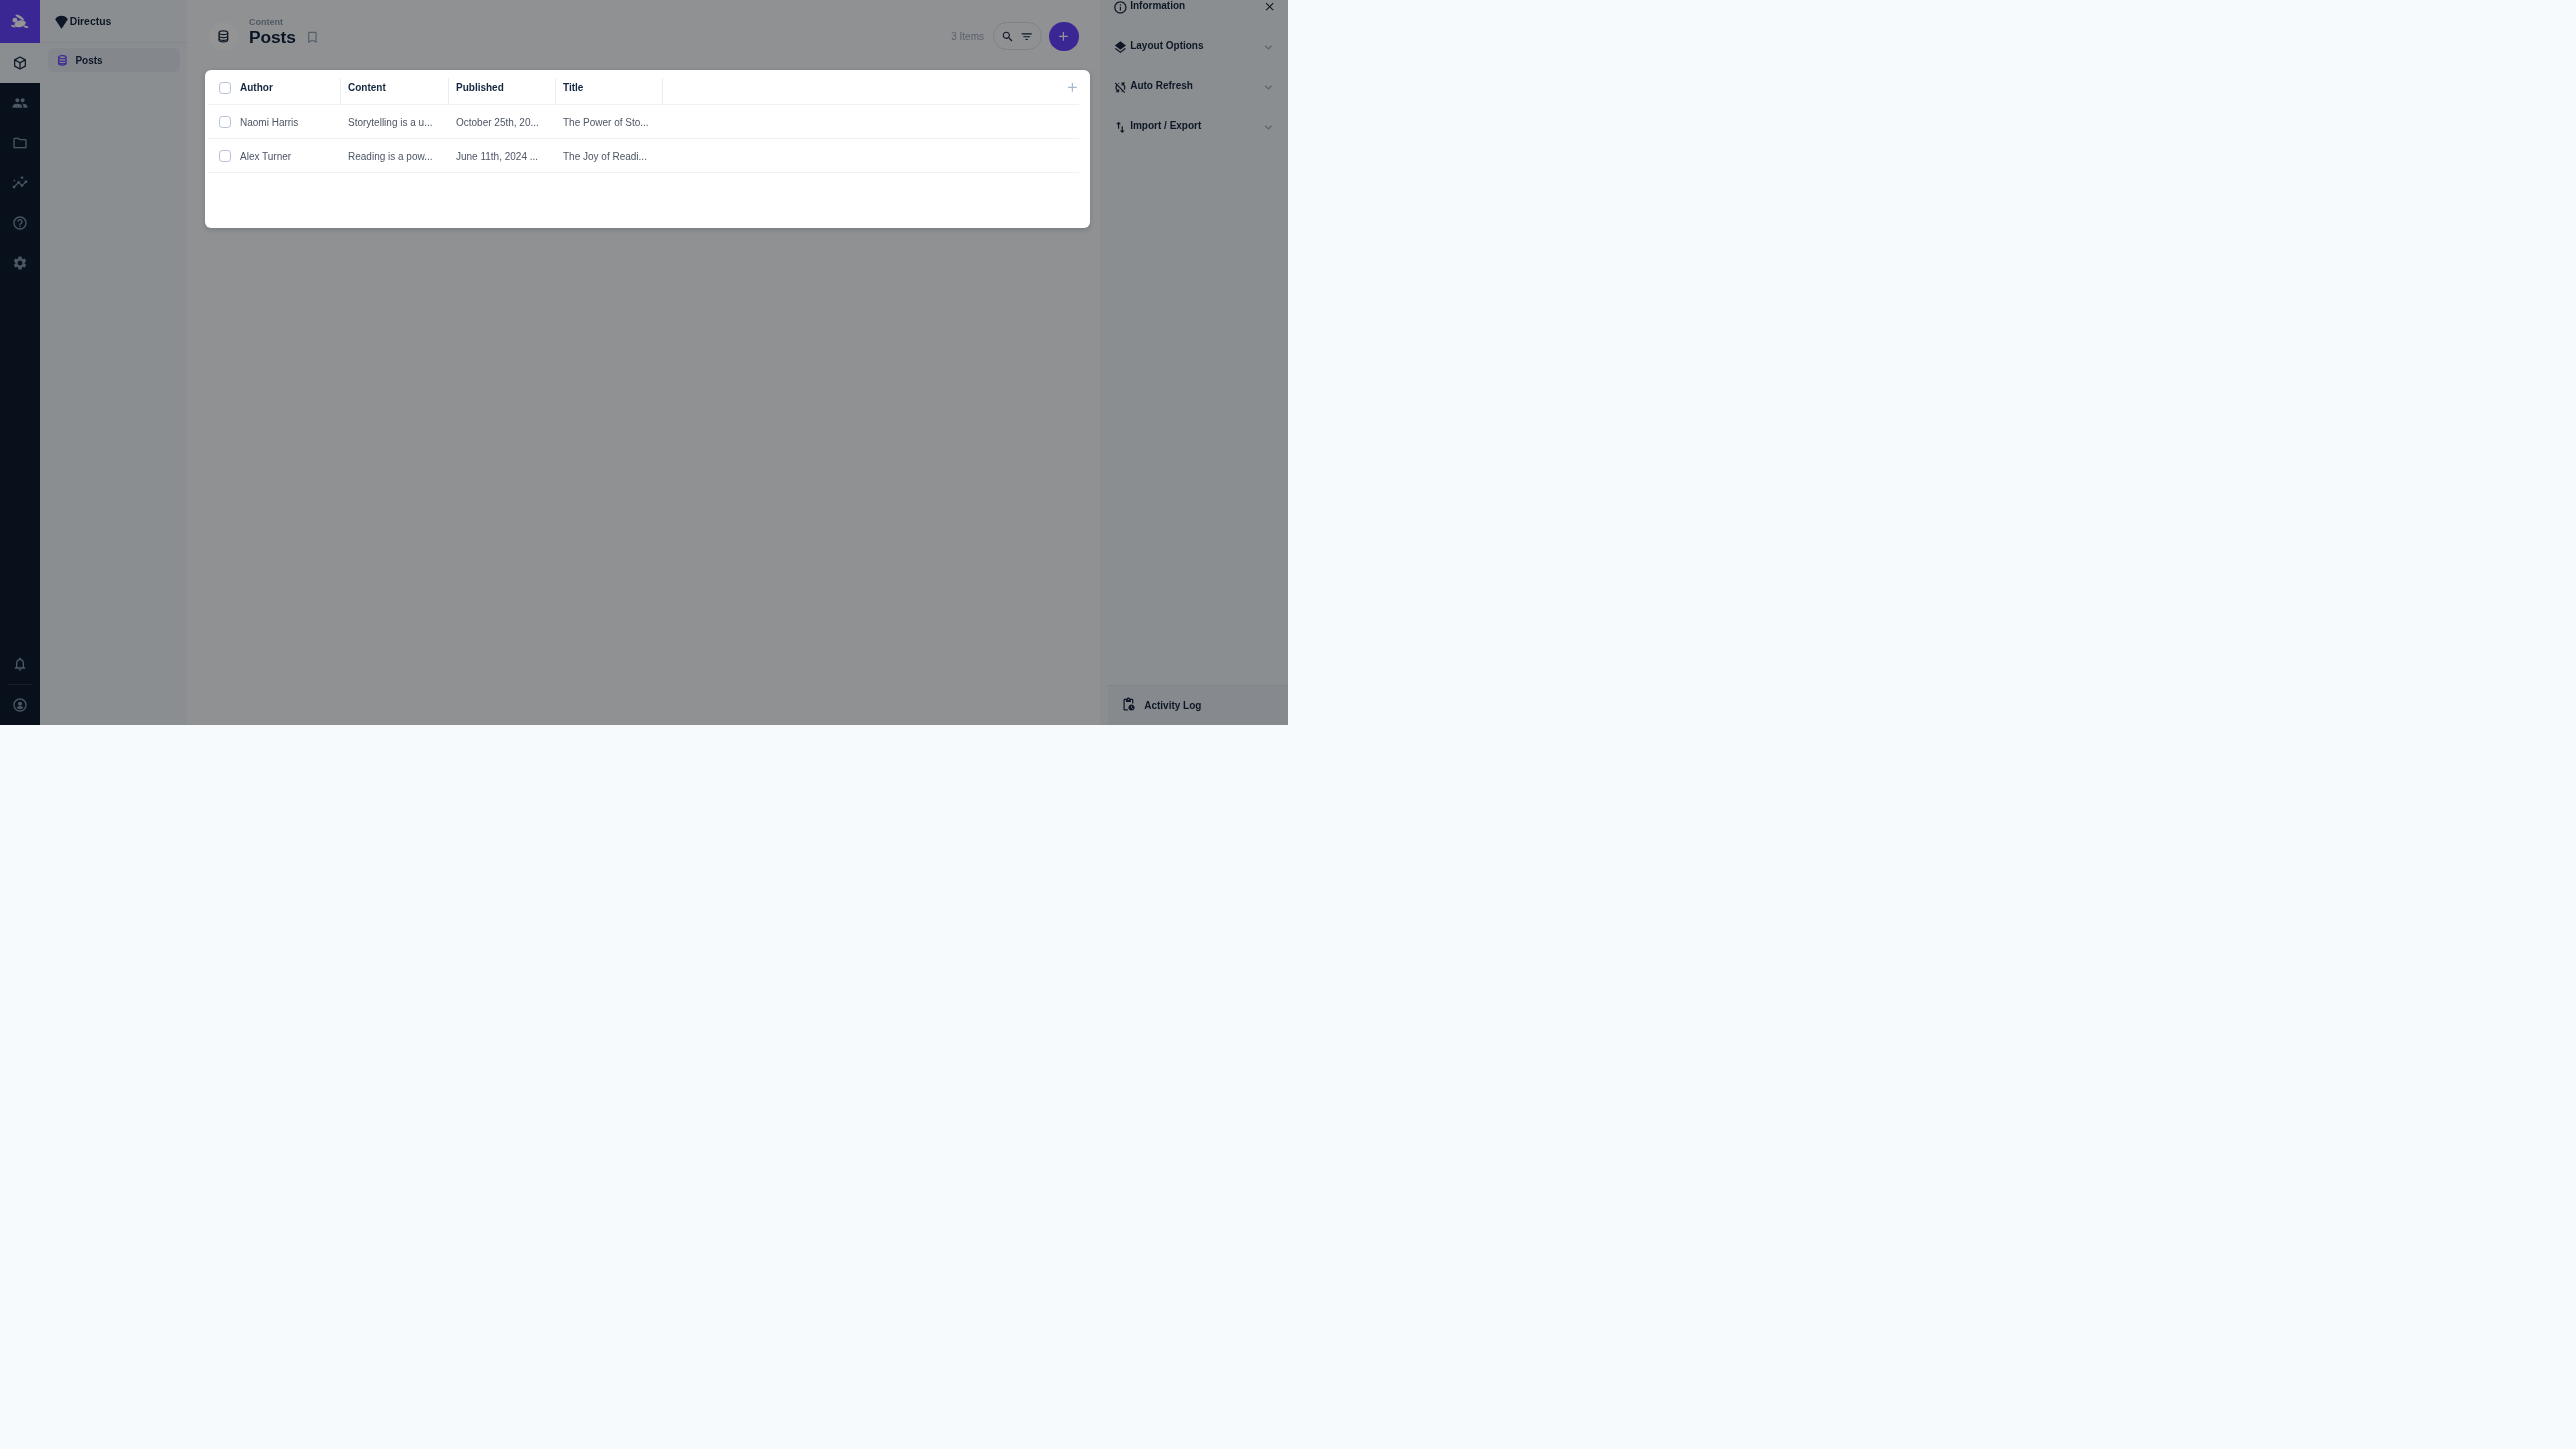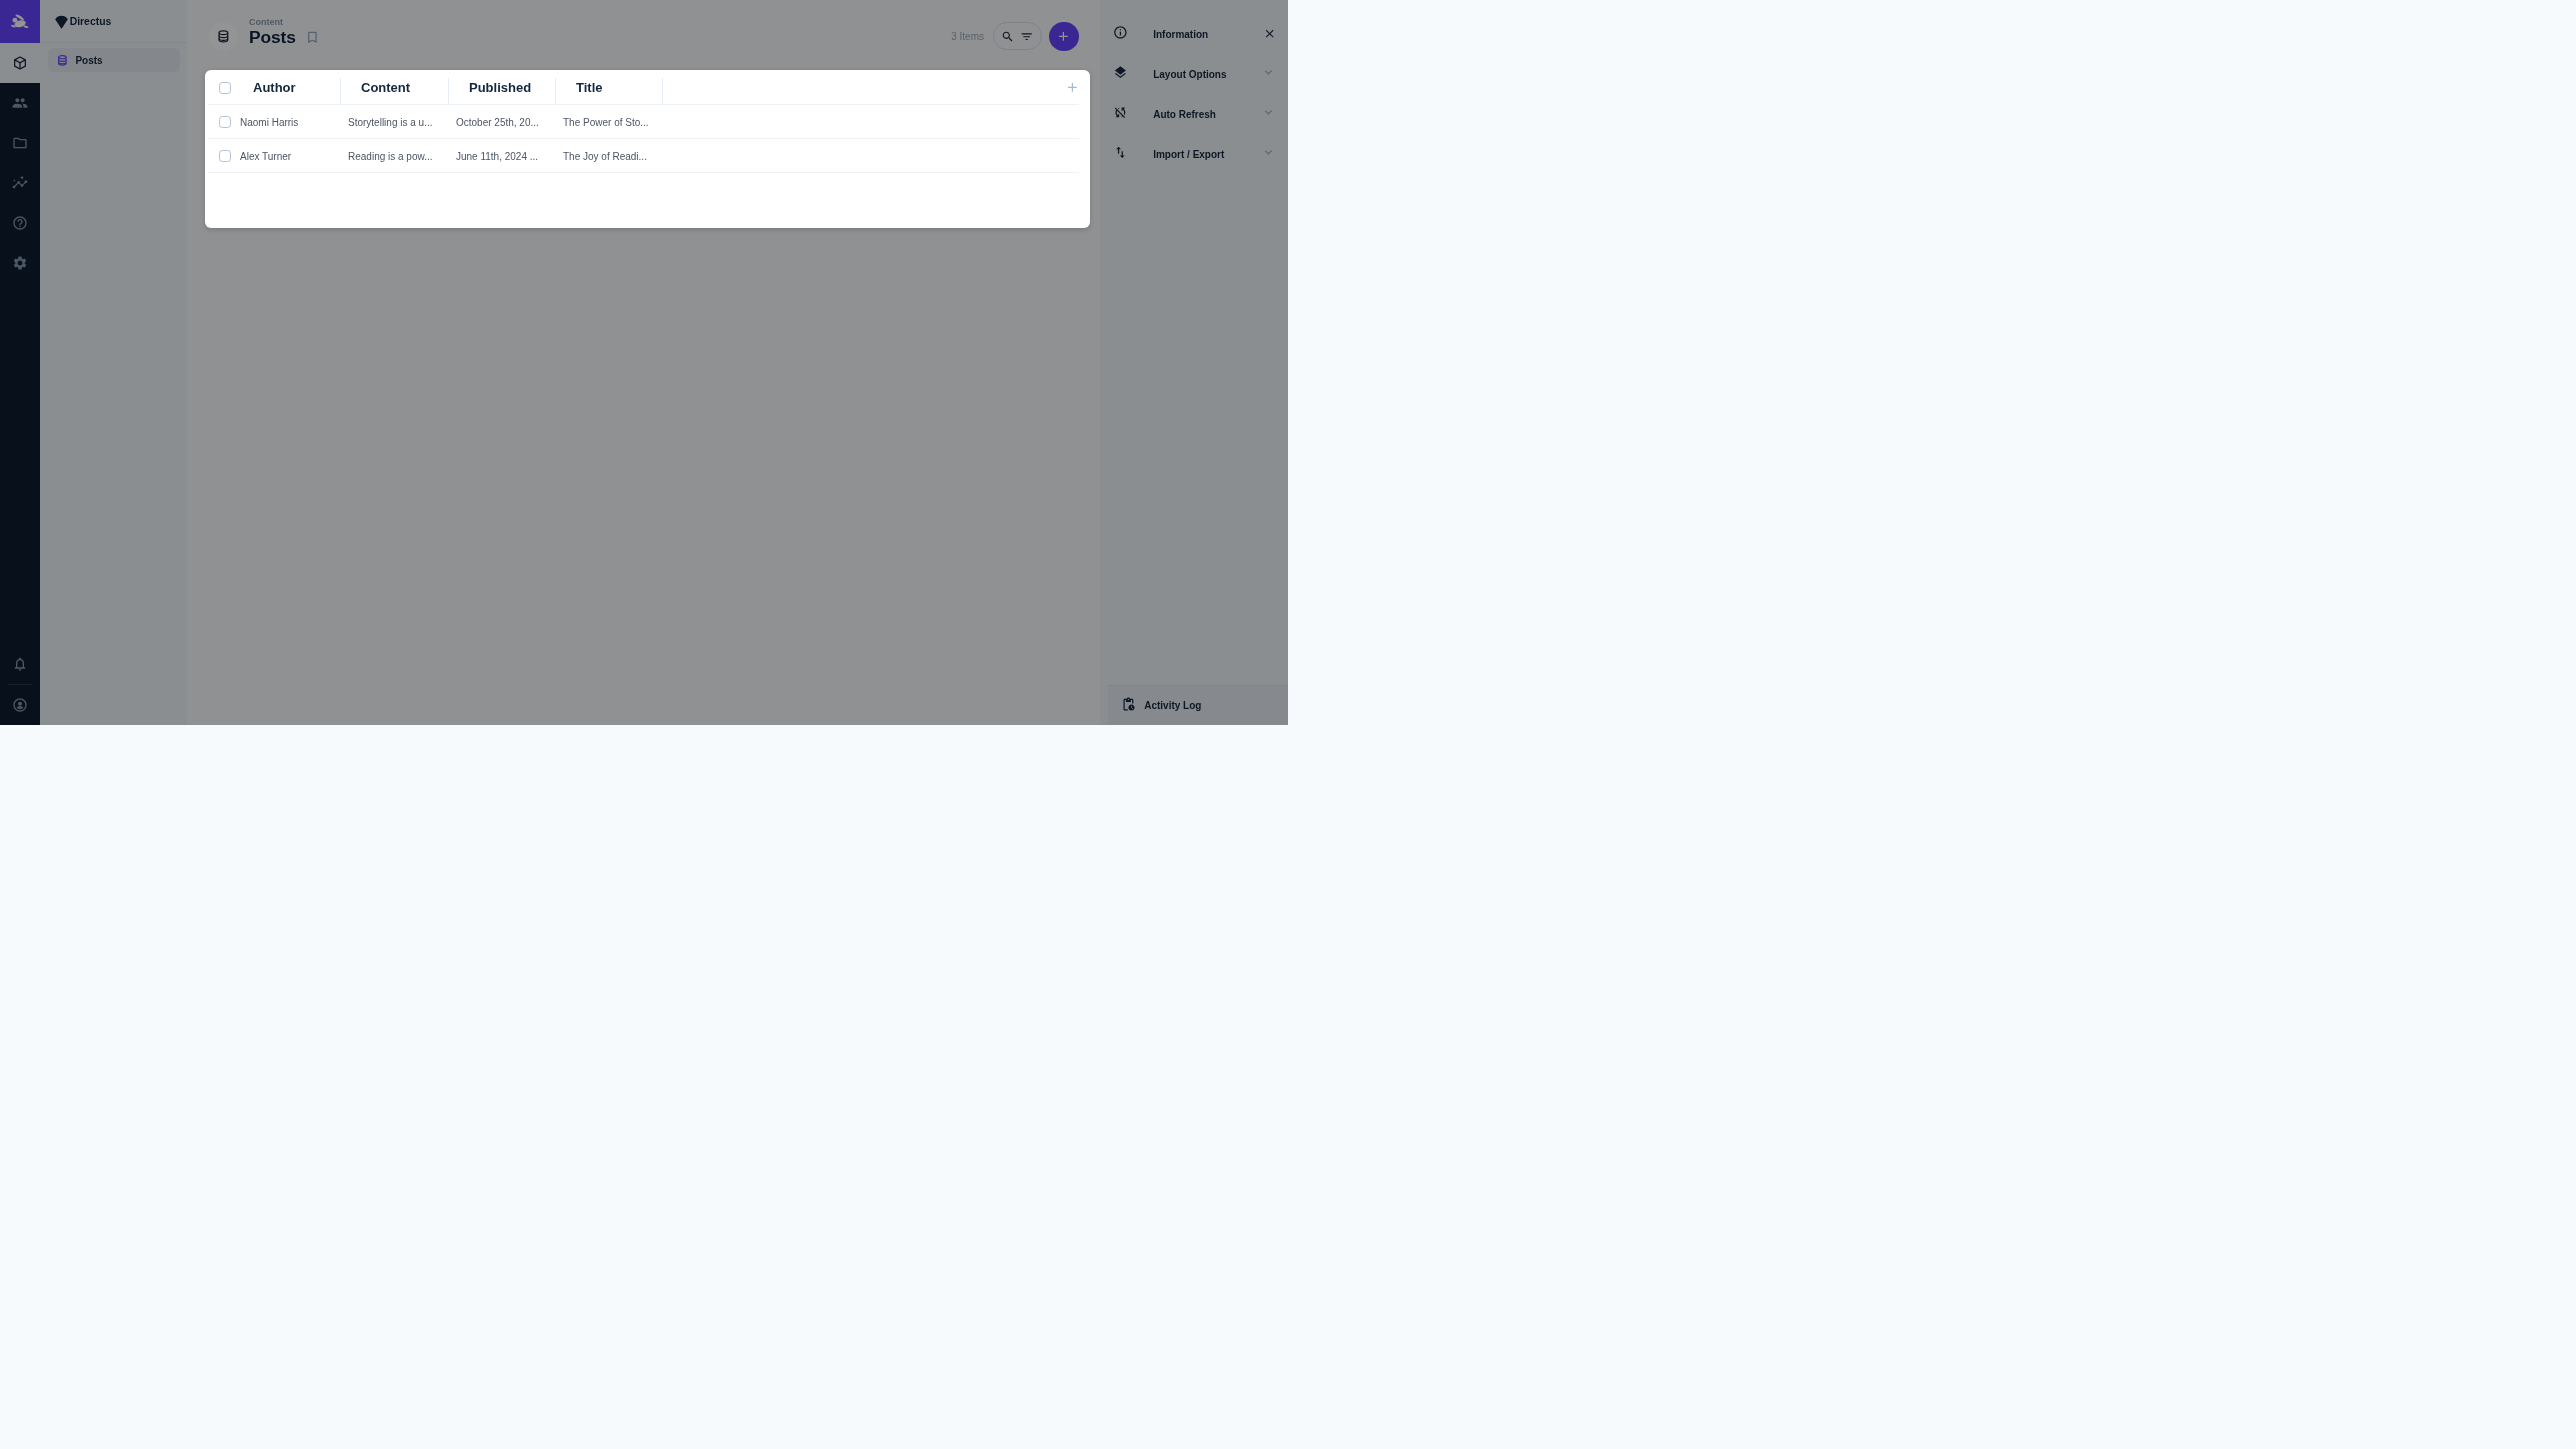--- a/index.html
+++ b/index.html
@@ -38,42 +38,42 @@
   .header-actions { position:absolute; right:21.5px; top:21.5px; height:29.5px; display:flex; align-items:center; gap:7.4px; }
   .item-count { font-size:10px; color:#9aa9bc; margin-right:1.3px;margin-left:32px; }
   .search-pill { height:28px; border:1.3px solid #dbe3ec; border-radius:14px; display:flex; align-items:center; gap:5.4px; padding:0 7.4px; background:transparent; }
   .pill-btn { border:0; background:transparent; color:#172940; display:grid; place-items:center; cursor:pointer; }
   .pill-btn svg { width:13.4px; height:13.4px; }
   .add-btn { width:29.5px; height:29.5px; border-radius:50%; border:0; background:#6644ff; color:#ffffff; display:grid; place-items:center; cursor:pointer; }
   .add-btn svg { width:14.8px; height:14.8px; }
 
   
   .drawer { position:absolute; right:0; top:0; bottom:0; width:188px; background:#f0f4f9; z-index:9; }
-  .drawer-section { height:40px; display:flex; align-items:flex-end; gap:25px; padding:0 12px 0 13.4px; cursor:pointer; }
+  .drawer-section { height:40px; display:flex; align-items:flex-start; gap:2px; padding:0 12px 0 13.4px; cursor:pointer; }
   .drawer-section .s-icon { color:#172940; display:grid; place-items:center; }
   .drawer-section .s-icon svg { width:14.8px; height:14.8px; }
   .drawer-section .s-label { flex:1; font-size:10px; font-weight:600; color:#172940; }
   .ctrl-btn { border:0; background:transparent; display:grid; place-items:center; cursor:pointer; }
   .ctrl-btn.close { color:#172940; } .ctrl-btn.close svg { width:13.4px; height:13.4px; }
   .ctrl-btn.chev { color:#9fb0c3; } .ctrl-btn.chev svg { width:14.8px; height:14.8px; }
   .drawer-footer { position:absolute; left:8px; right:0; bottom:0; height:40px; background:#e7ecf3; border-top:1.3px solid #dde4ed; display:flex; align-items:center; gap:8px; padding:0 13.4px; cursor:pointer; }
   .drawer-footer .s-icon { color:#172940; } .drawer-footer .s-icon svg { width:14.8px; height:14.8px; }
   .drawer-footer .s-label { font-size:10px; font-weight:600; color:#172940; }
 
   
   .dim-overlay { position:absolute; inset:0; background:rgba(0,0,0,0.42); z-index:50; pointer-events:none; }
 
   
   .listing-card { position:absolute; left:205px; top:70px; width:885px; height:158px; background:#ffffff; border-radius:6px; z-index:60; box-shadow:0 1.3px 5.4px rgba(14,28,47,0.18); overflow:hidden; }
   .t-head, .t-row { display:grid; grid-template-columns:27px 108px 108px 107px 107px 1fr 35px; align-items:center; position:relative; }
   .t-head { height:35px; }
   .t-row { height:34px; }
   .t-head::after, .t-row::after { content:""; position:absolute; left:2.7px; right:10.7px; bottom:0; height:1.3px; background:#eef2f7; }
   .v-div { position:absolute; top:8px; width:1.3px; height:25.5px; background:#e7edf4; }
-  .col-label { padding-left:21px; font-size:13px; font-weight:700; color:#13273f; white-space:nowrap; overflow:hidden; cursor:pointer; }
+  .col-label { padding-left:8px; font-size:10px; font-weight:700; color:#13273f; white-space:nowrap; overflow:hidden; cursor:pointer; }
   .cell { padding-left:8px; font-size:10px; color:#4c5564; white-space:nowrap; overflow:hidden; }
   .checkbox { width:12px; height:12px; margin-left:14px; border:1.3px solid #b3c1d6; border-radius:3.4px; background:#fff; cursor:pointer; padding:0; }
   .add-col { grid-column:7; justify-self:center; border:0; background:transparent; color:#a5b8cf; display:grid; place-items:center; cursor:pointer; }
   .add-col svg { width:14.8px; height:14.8px; }
 </style>
 </head>
 <body>
 
 <div class="stage">
 

